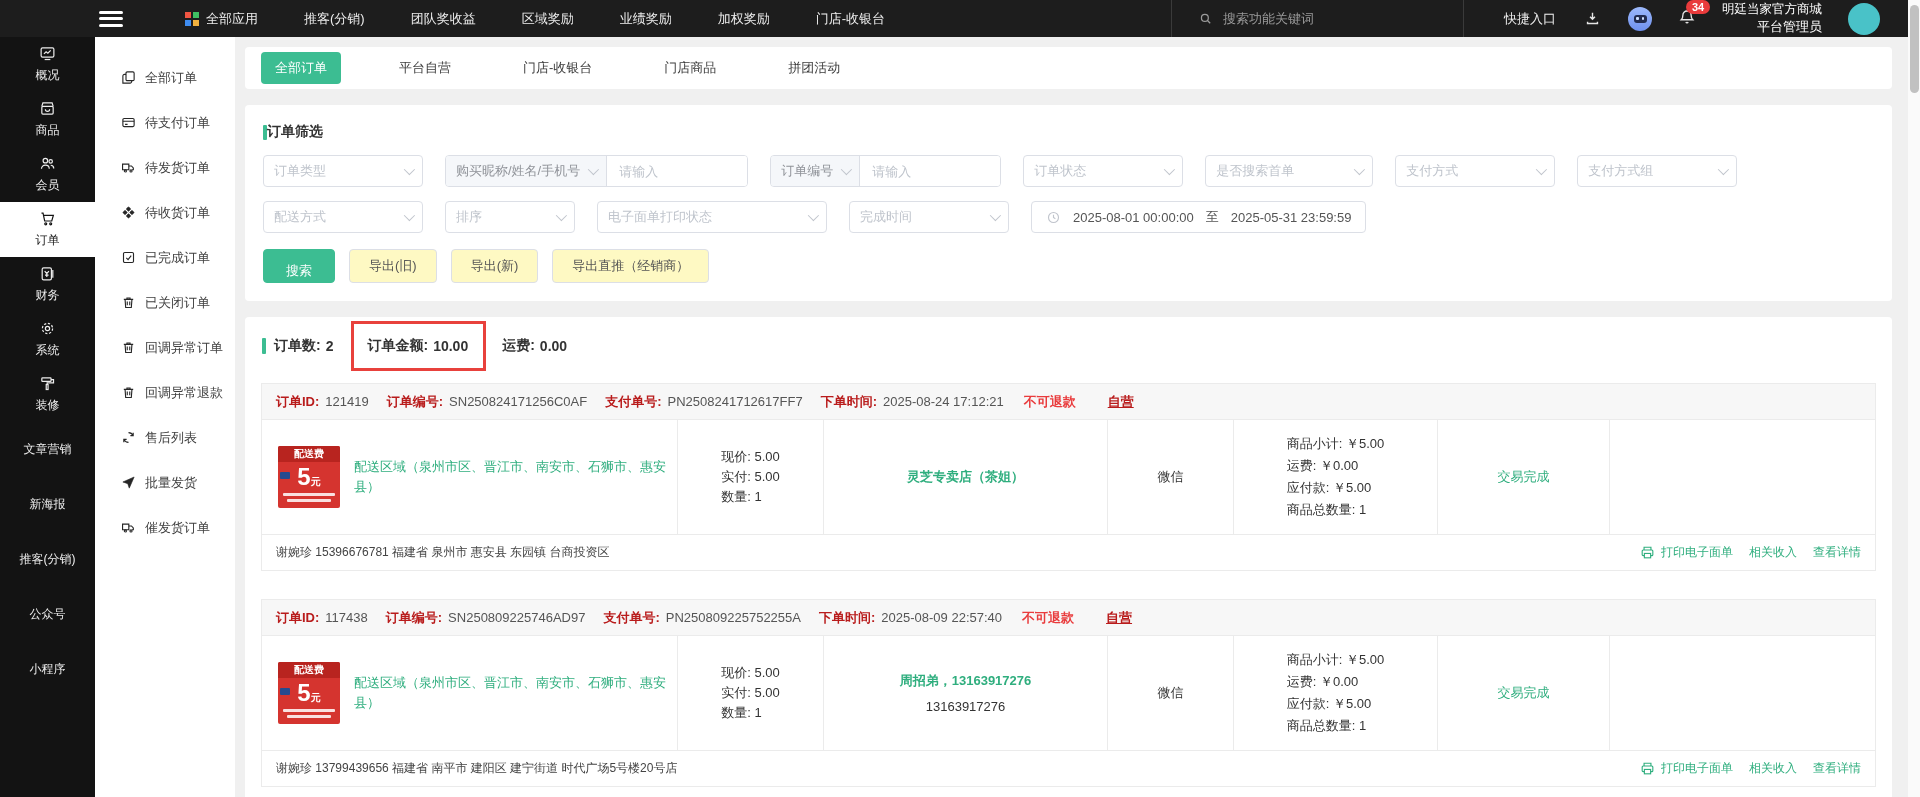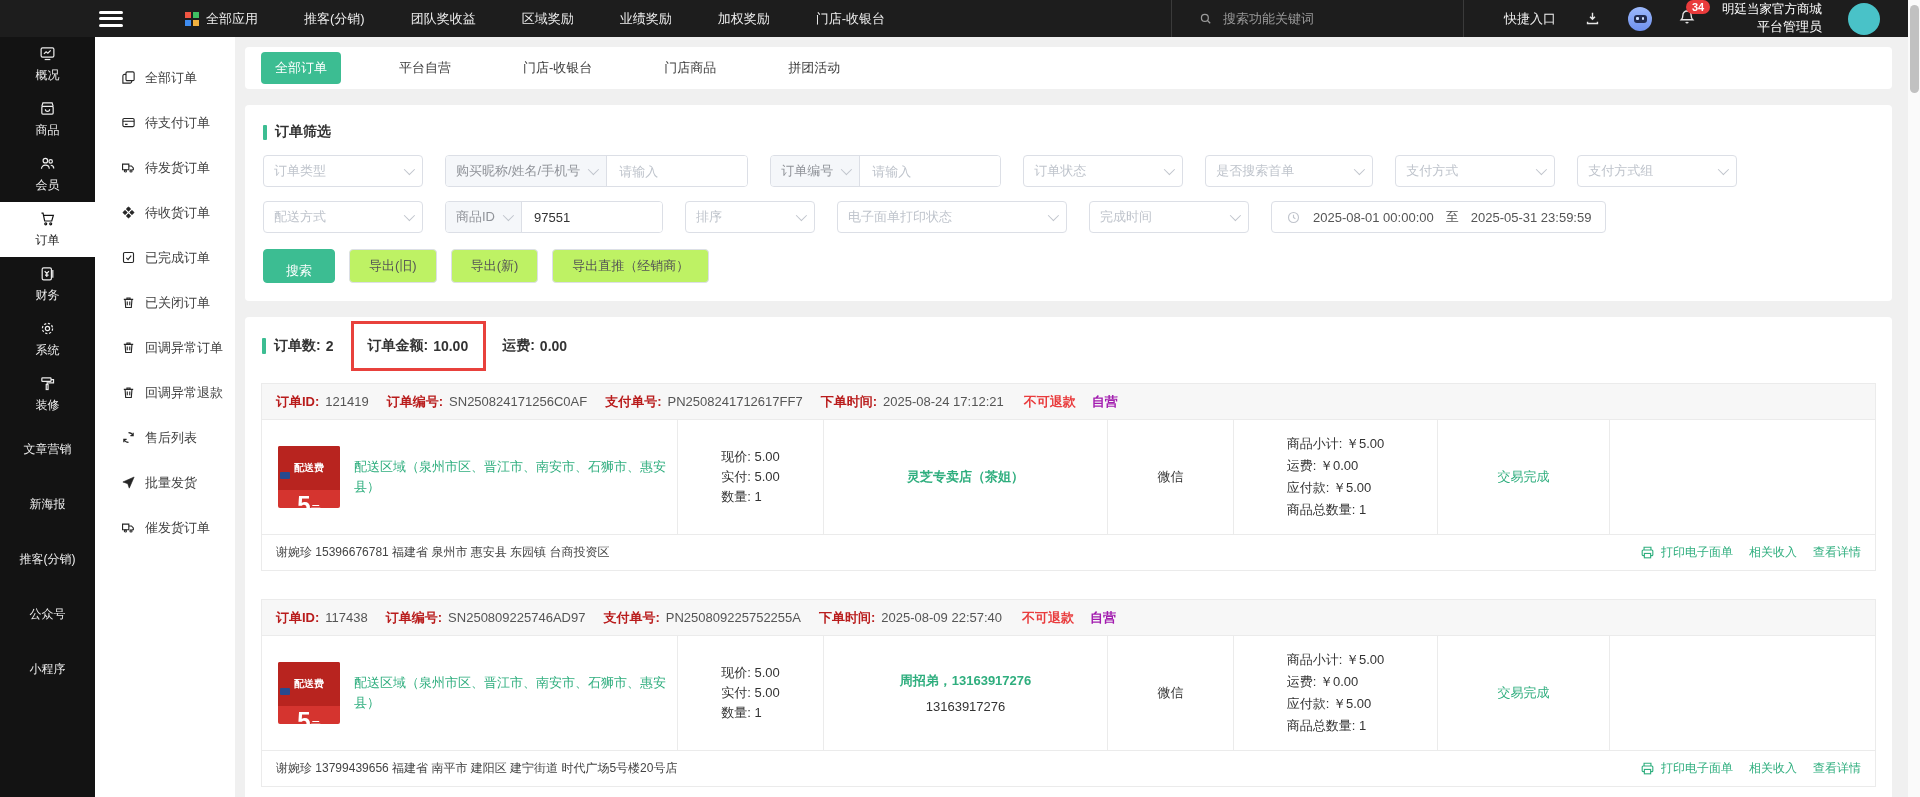--- a/index.html
+++ b/index.html
@@ -55,64 +55,64 @@
   
   .main { position:absolute; left:235px; top:37px; width:1673px; height:760px; background:#f0f0f0;
     padding:10px 16px 0 10px; overflow:hidden; }
   .card { background:#fff; border-radius:4px; }
 
   .tabs { height:42px; display:flex; align-items:center; gap:44px; padding:0 16px; margin-bottom:16px; }
   .tab { font-size:13px; color:#3c3c3c; cursor:pointer; padding:7px 14px; border-radius:4px; white-space:nowrap; }
   .tab.active { background:#3cbd92; color:#fff; }
 
   .filter { padding:18px 20px 18px 18px; margin-bottom:16px; }
-  .sec-title { display:flex; align-items:center; gap:8px; font-size:14px; font-weight:bold; color:#333; }
+  .sec-title { display:flex; align-items:center; font-size:14px; font-weight:bold; color:#333; }
   .greenbar { width:4px; height:15px; background:#3cbd92; border-radius:1px; }
   .frow { display:flex; align-items:center; gap:22px; margin-top:14px; flex-wrap:nowrap; }
   .sel, .inp, .combo, .dater { height:32px; border:1px solid #dcdfe6; border-radius:4px; background:#fff; }
   .sel { display:flex; align-items:center; justify-content:space-between; padding:0 10px; color:#bfc4cc; cursor:pointer; white-space:nowrap; }
   .chev { width:8px; height:8px; border-right:1.4px solid #c0c4cc; border-bottom:1.4px solid #c0c4cc;
     transform:rotate(45deg) translateY(-2px); flex:none; margin-left:8px; }
   .combo { display:flex; align-items:stretch; padding:0; overflow:hidden; }
   .combo .csel { display:flex; align-items:center; background:#f5f7fa; border-right:1px solid #dcdfe6;
     padding:0 10px; color:#909399; cursor:pointer; white-space:nowrap; }
   .combo input { border:none; outline:none; padding:0 12px; font-size:13px; color:#333; width:140px; }
   .combo input::placeholder { color:#bfc4cc; }
   .dater { display:flex; align-items:center; gap:12px; padding:0 14px; color:#555; white-space:nowrap; }
   .dater svg { stroke:#c0c4cc; flex:none; }
   .btnrow { display:flex; align-items:center; gap:14px; margin-top:16px; }
-  .btn { height:34px; border-radius:4px; border:1px solid #dcdfe6; background:#bef264; padding:0 19px;
+  .btn { height:34px; border-radius:4px; border:1px solid #dcdfe6; background:#fef9c3; padding:0 19px;
     font-size:13px; color:#555; cursor:pointer; font-family:inherit; }
   .btn.primary { background:#3cbd92; border-color:#3cbd92; color:#fff; width:72px; padding:12px; }
 
   .orders-card { padding:20px 16px 0 16px; height:500px; position:relative; }
   .stats { display:flex; align-items:center; gap:8px; font-size:14px; font-weight:bold; color:#333; margin-left:1px; }
   .stats .pair { display:flex; align-items:center; gap:5px; }
   .stats .gap { width:14px; }
   .statwrap { position:relative; padding:0 4px; }
   .anno { position:absolute; left:-12px; right:-14px; top:-16px; bottom:-16px;
     border:3px solid #e8413c; z-index:6; pointer-events:none; }
 
   .oblock { border:1px solid #ebebeb; margin-top:28px; }
   .ohead { height:36px; background:#f7f7f7; border-bottom:1px solid #ebebeb; display:flex; align-items:center;
     gap:6px; padding:0 14px; font-size:13px; }
   .ohead .lb { font-weight:bold; color:#b91c1c; margin-left:12px; }
   .ohead .lb:first-child { margin-left:0; }
   .ohead .vl { color:#555; }
   .tag-red { color:#e93b3c; font-weight:bold; margin-left:14px; }
-  .tag-green { color:#a21caf; font-weight:bold; margin-left:10px; }
+  .tag-green { color:#b91c1c; font-weight:bold; margin-left:26px;text-decoration:underline; }
   .obody { display:flex; align-items:stretch; min-height:114px; }
   .cell { border-right:1px solid #ebebeb; display:flex; align-items:center; justify-content:center; padding:12px 8px; }
   .cell:last-child { border-right:none; }
   .c-prod { width:416px; justify-content:flex-start; gap:14px; padding-left:16px; }
   .c-price { width:146px; } .c-party { width:284px; } .c-pay { width:126px; }
   .c-total { width:204px; } .c-status { width:172px; } .c-rest { flex:1; }
   .pimg { width:62px; height:62px; background:#d5342f; border-radius:2px; flex:none; position:relative;
     display:flex; flex-direction:column; align-items:center; overflow:hidden; color:#fff; }
-  .pimg .pt { width:100%; text-align:center; background:#b8241f; font-size:10px; font-weight:bold; padding:15px 0; }
+  .pimg .pt { width:100%; text-align:center; background:#b8241f; font-size:10px; font-weight:bold; padding:1px 0; }
   .pimg .pn { font-size:24px; font-weight:bold; line-height:1.1; margin-top:2px; }
   .pimg .pn span { font-size:10px; font-weight:bold; }
   .pimg .chip { position:absolute; left:2px; top:26px; width:10px; height:7px; background:#274a8f; border-radius:1px; }
   .pimg .mline { width:52px; height:3px; background:rgba(255,255,255,.85); border-radius:1px; margin-top:3px; }
   .pname { color:#2fae7e; line-height:1.55; cursor:pointer; max-width:320px; }
   .plines { line-height:20px; color:#333; }
   .party1 { color:#2fae7e; font-weight:bold; text-align:center; cursor:pointer; }
   .party2 { color:#333; margin-top:9px; text-align:center; }
   .totals { line-height:22px; color:#333; }
   .status-ok { color:#2fae7e; }
@@ -406,27 +406,20 @@
         <span>支付方式组</span>
           <i class="chev"></i>
       </div>
     </div>
 
     <div class="frow">
       <div class="sel" style="width:160px">
         <span>配送方式</span>
           <i class="chev"></i>
       </div>
-      <div class="combo">
-        <span class="csel">
-          <span>商品ID</span>
-            <i class="chev"></i>
-        </span>
-        <input type="text" value="97551" style="">
-      </div>
       <div class="sel" style="width:130px">
         <span>排序</span>
           <i class="chev"></i>
       </div>
       <div class="sel" style="width:230px">
         <span>电子面单打印状态</span>
           <i class="chev"></i>
       </div>
       <div class="sel" style="width:160px">
         <span>完成时间</span>

